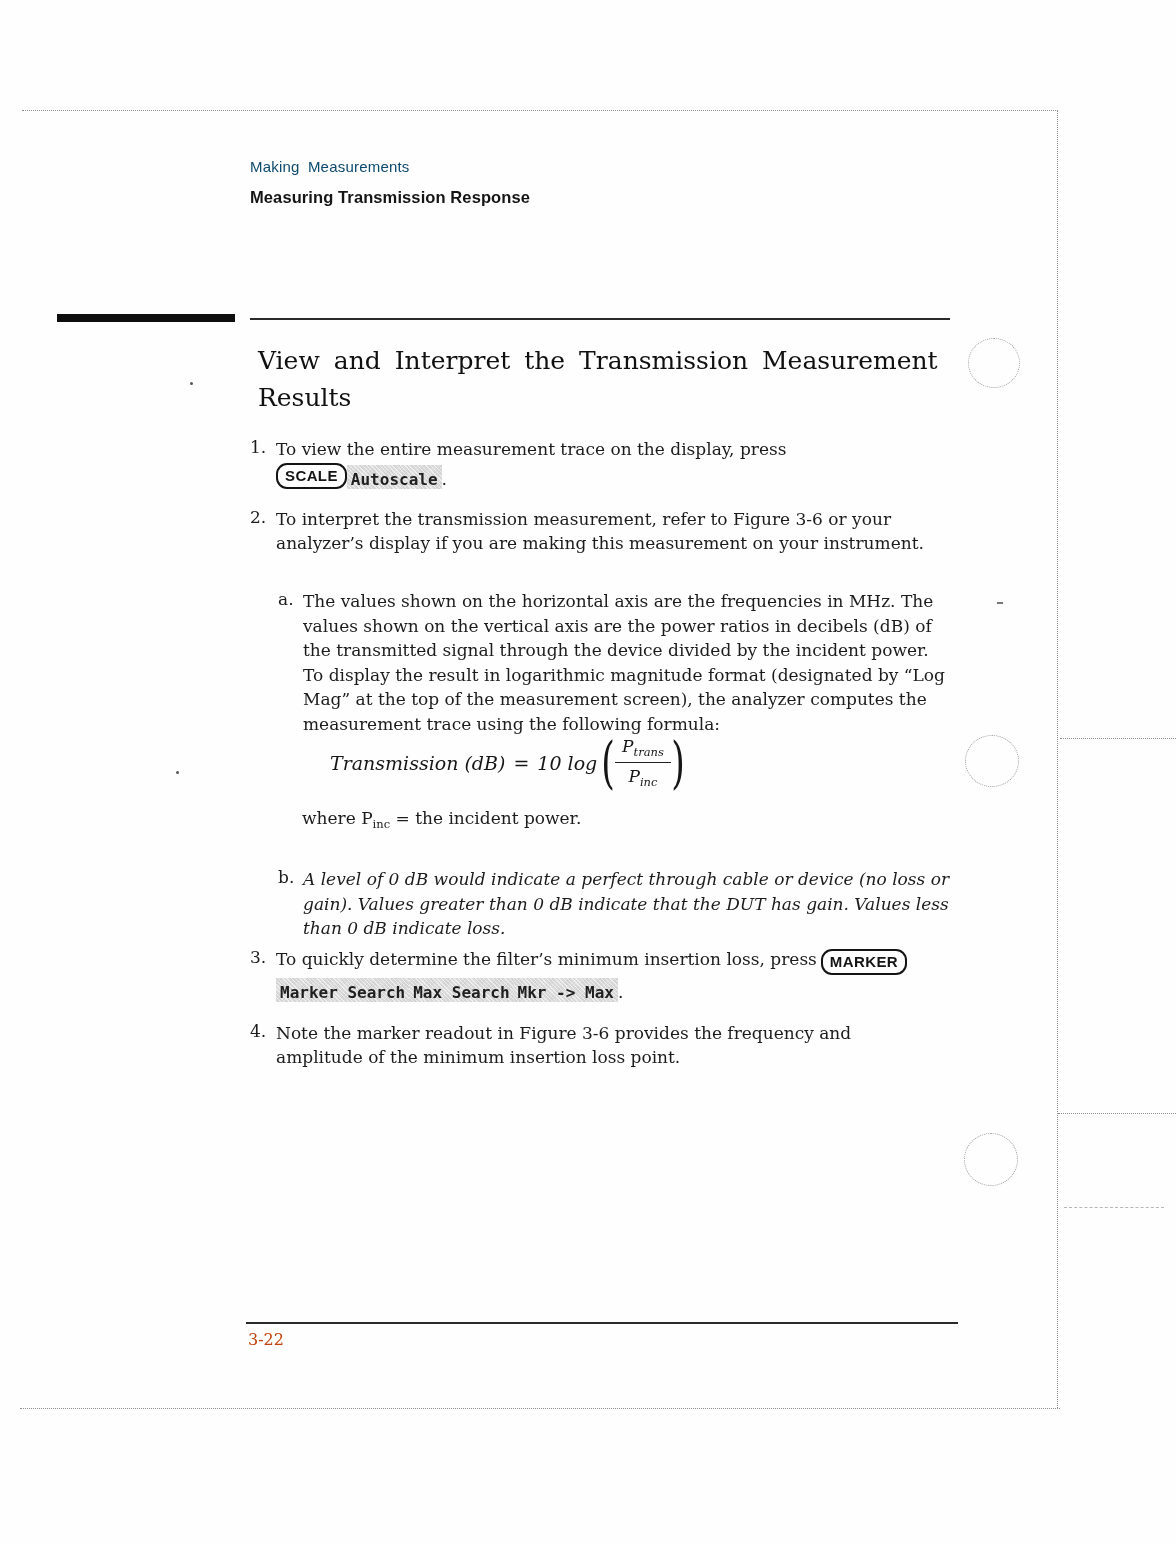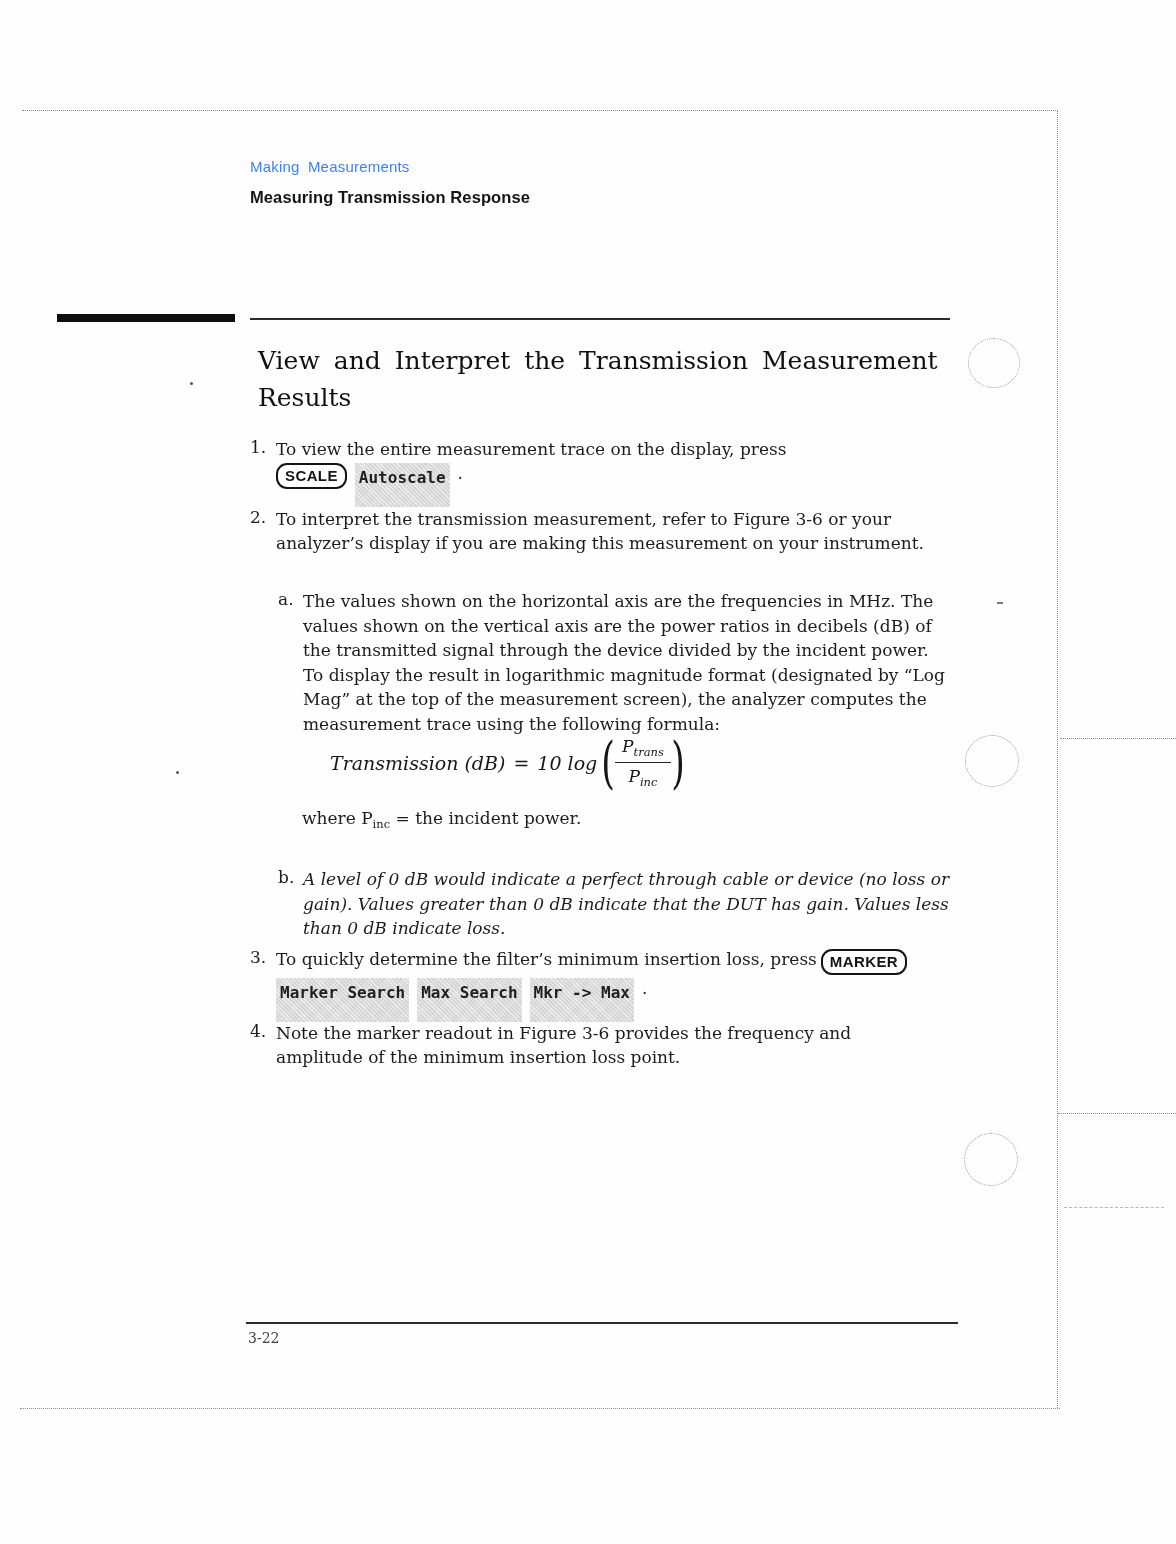--- a/index.html
+++ b/index.html
@@ -16,36 +16,36 @@
   .dotted-v { position:absolute; border-left:1px dotted #8f8f8f; width:0; }
   .hole { position:absolute; border:1px dotted #9c9c9c; border-radius:50%; background:transparent; }
   .speck { position:absolute; width:3px; height:3px; background:#555; border-radius:50%; }
 
   
   .left-bar { position:absolute; left:57px; top:314px; width:178px; height:8px; background:#0e0e0e; }
   .top-rule { position:absolute; left:250px; top:318px; width:700px; height:2px; background:#2a2a2a; }
   .footer-rule { position:absolute; left:246px; top:1322px; width:712px; height:2px; background:#2a2a2a; }
 
   
-  .crumb1 { position:absolute; left:250px; top:158px; font-family:"Liberation Sans", sans-serif; font-size:15px; color:#3b82f6; letter-spacing:0.2px; word-spacing:4px; }
+  .crumb1 { position:absolute; left:250px; top:158px; font-family:"Liberation Sans", sans-serif; font-size:15px; color:#0c4a6e; letter-spacing:0.2px; word-spacing:4px; }
   .crumb2 { position:absolute; left:250px; top:188px; font-family:"Liberation Sans", sans-serif; font-size:16.5px; font-weight:700; color:#151515; letter-spacing:0.1px;text-align:right; }
 
   .page-title { position:absolute; left:250px; top:334px; width:712px; font-size:25px; line-height:37px; color:#101010; word-spacing:6px; }
 
-  .footer-page { position:absolute; left:248px; top:1330px; font-size:14px; color:#404040; }
+  .footer-page { position:absolute; left:248px; top:1330px; font-size:16px; color:#c2410c; }
 
   
   .step { position:absolute; display:flex; }
   .step .num { width:26px; flex:0 0 26px; font-size:17px; }
   .step .body { font-size:17px; line-height:24px; }
   .substep { position:absolute; display:flex; }
   .substep .letter { width:25px; flex:0 0 25px; font-size:17px; }
   .substep .body { font-size:17px; line-height:24.5px; }
 
-  .keys-line { position:absolute; display:flex; align-items:flex-start; gap:8px; }
+  .keys-line { position:absolute; display:flex; align-items:flex-end; }
 
   .hardkey {
     display:inline-block;
     font-family:"Liberation Sans", sans-serif;
     font-size:15px; font-weight:600;
     color:#141414;
     border:2px solid #141414;
     border-radius:11px;
     padding:0 7px 1px 7px;
     line-height:21px;
@@ -58,21 +58,21 @@
   .softkey {
     display:inline-block;
     font-family:"DejaVu Sans Mono", monospace;
     font-weight:700;
     font-size:16px;
     color:#1f1f1f;
     background-color:#dedede;
     background-image:
       repeating-linear-gradient(45deg, rgba(255,255,255,0.55) 0 1px, transparent 1px 3px),
       repeating-linear-gradient(-45deg, rgba(0,0,0,0.06) 0 1px, transparent 1px 2px);
-    padding:5px 4px 20px 4px;
+    padding:5px 4px 0 4px;
     white-space:nowrap;
   }
   .period { font-size:17px; }
 
   
   .formula { position:absolute; left:330px; top:736px; display:flex; align-items:center; font-size:19px; color:#161616; }
   .formula .it { font-style:italic; }
   .formula .gap { width:8px; }
   .formula sub { font-style:italic; font-size:12px; }
   .paren { font-size:56px; font-weight:400; line-height:0.9; font-family:"DejaVu Serif", serif; transform:scaleX(0.62); color:#161616; }

